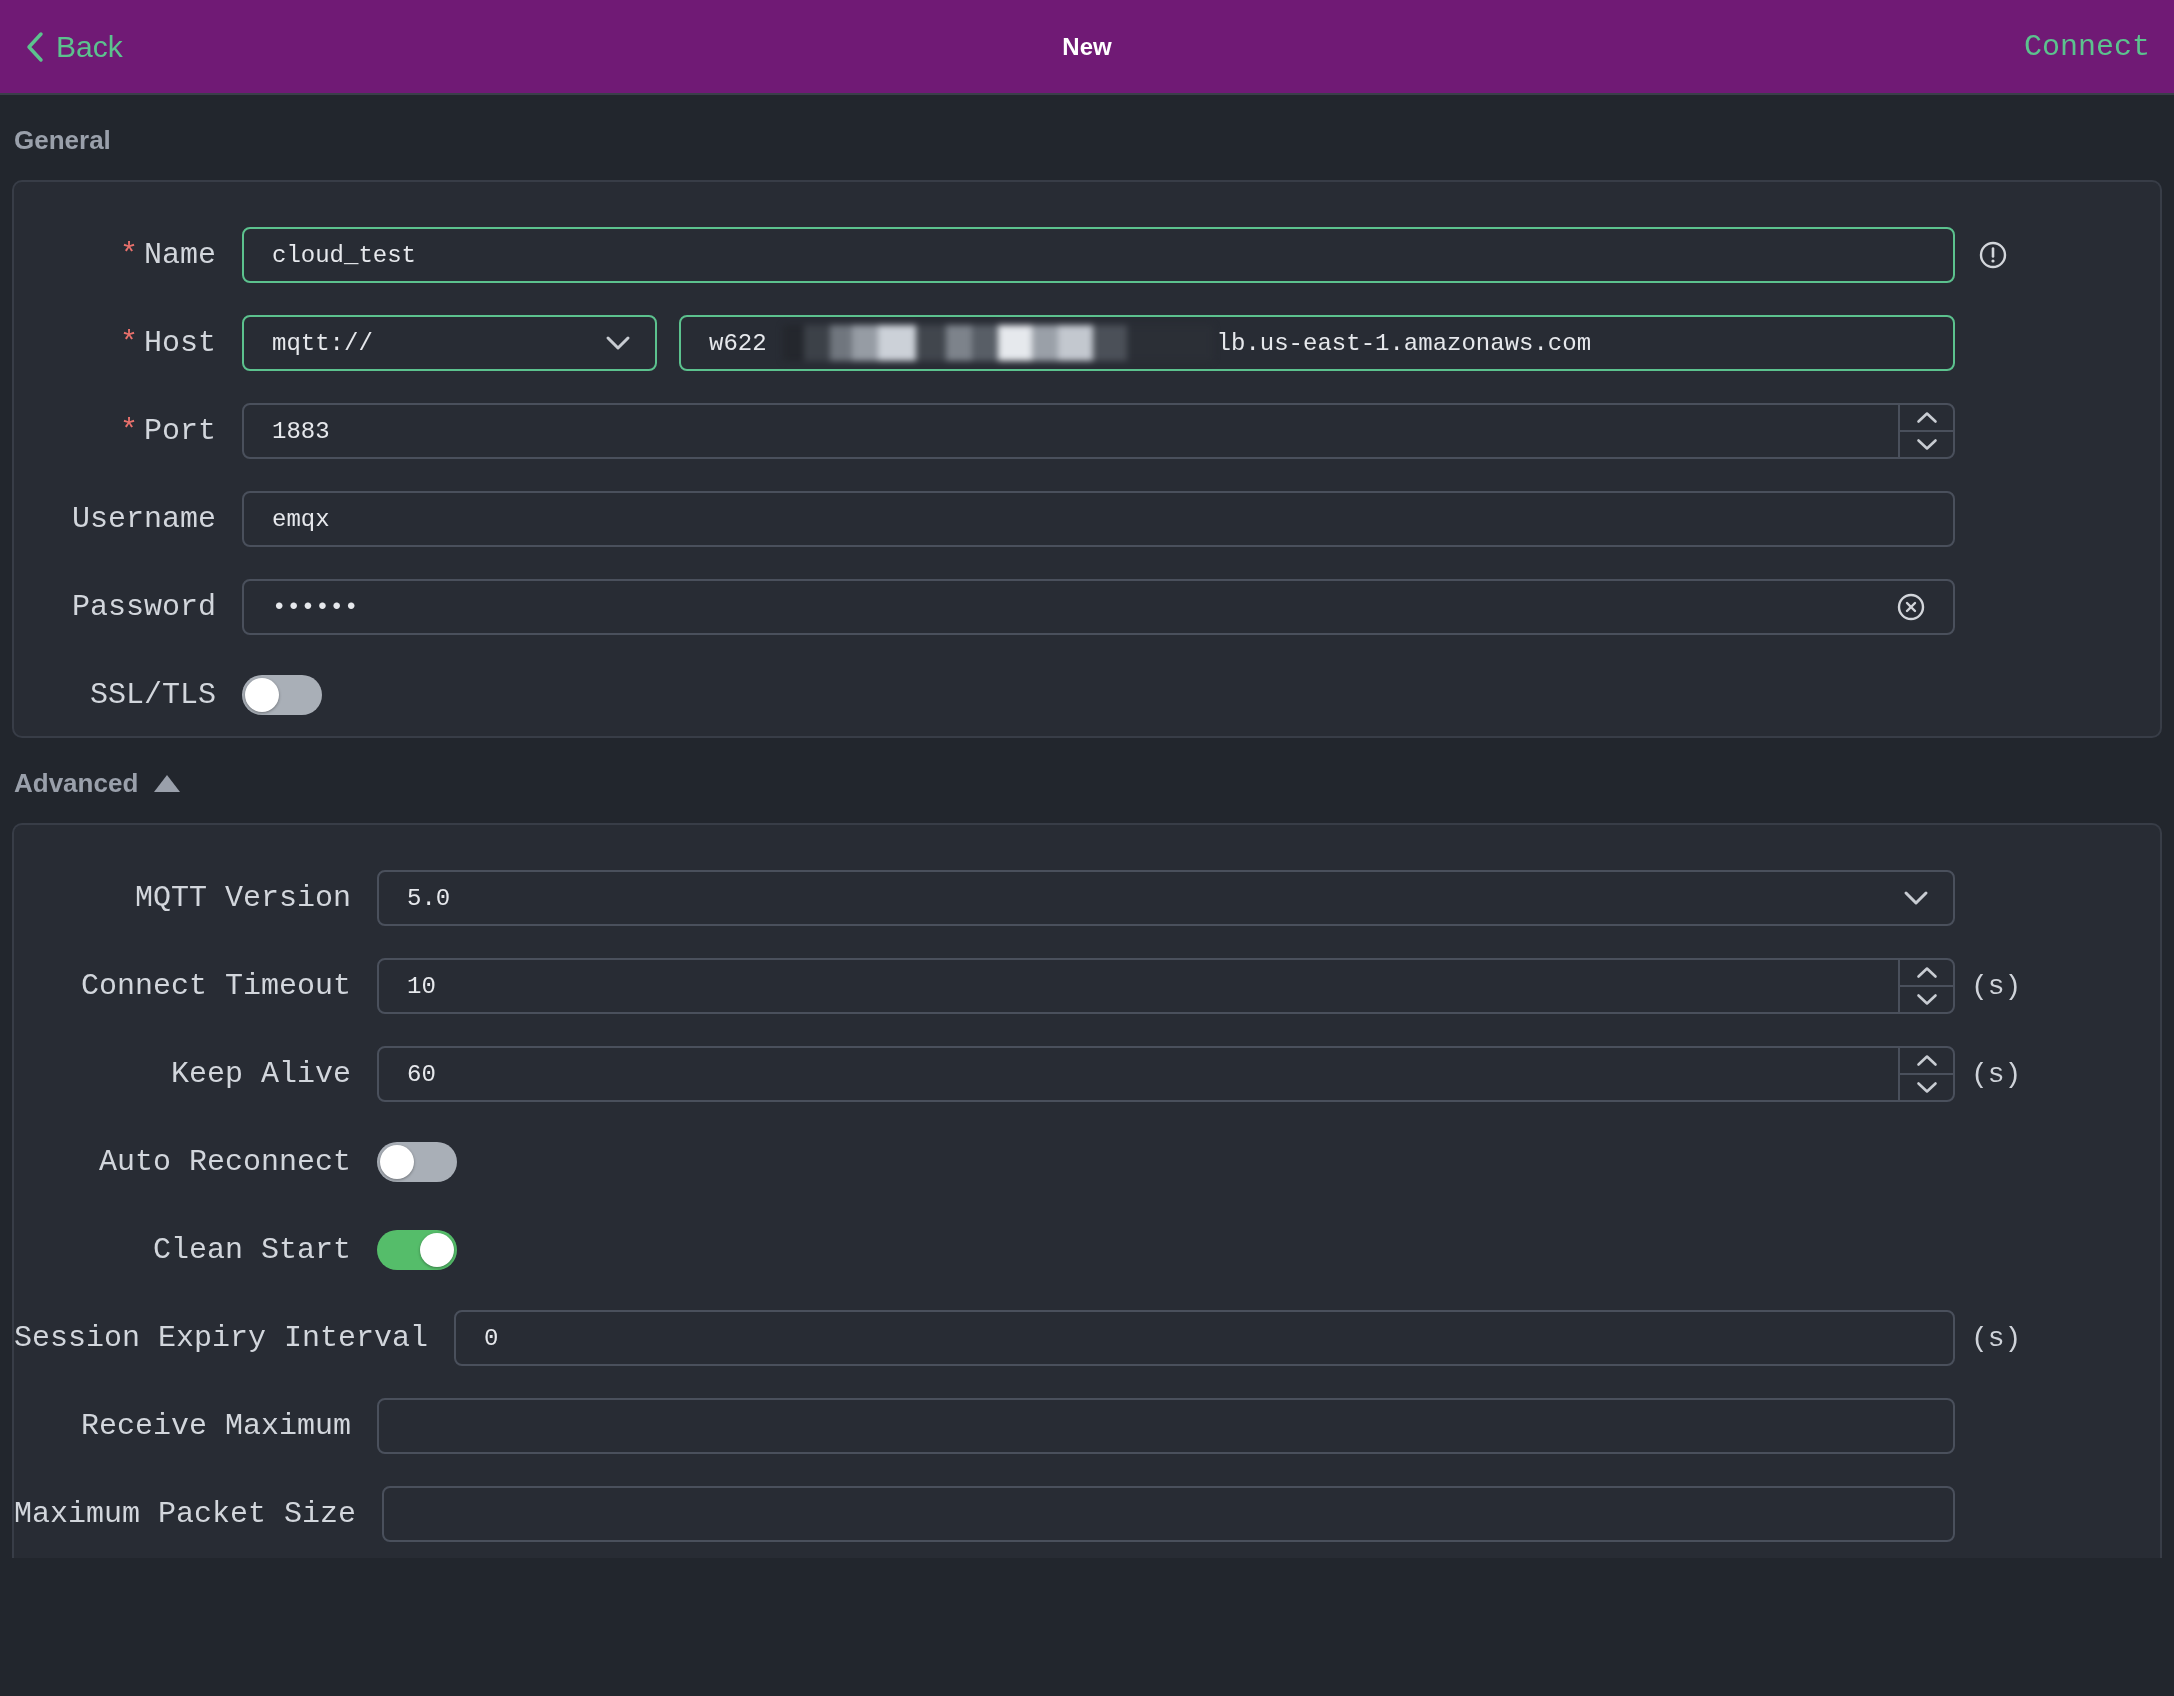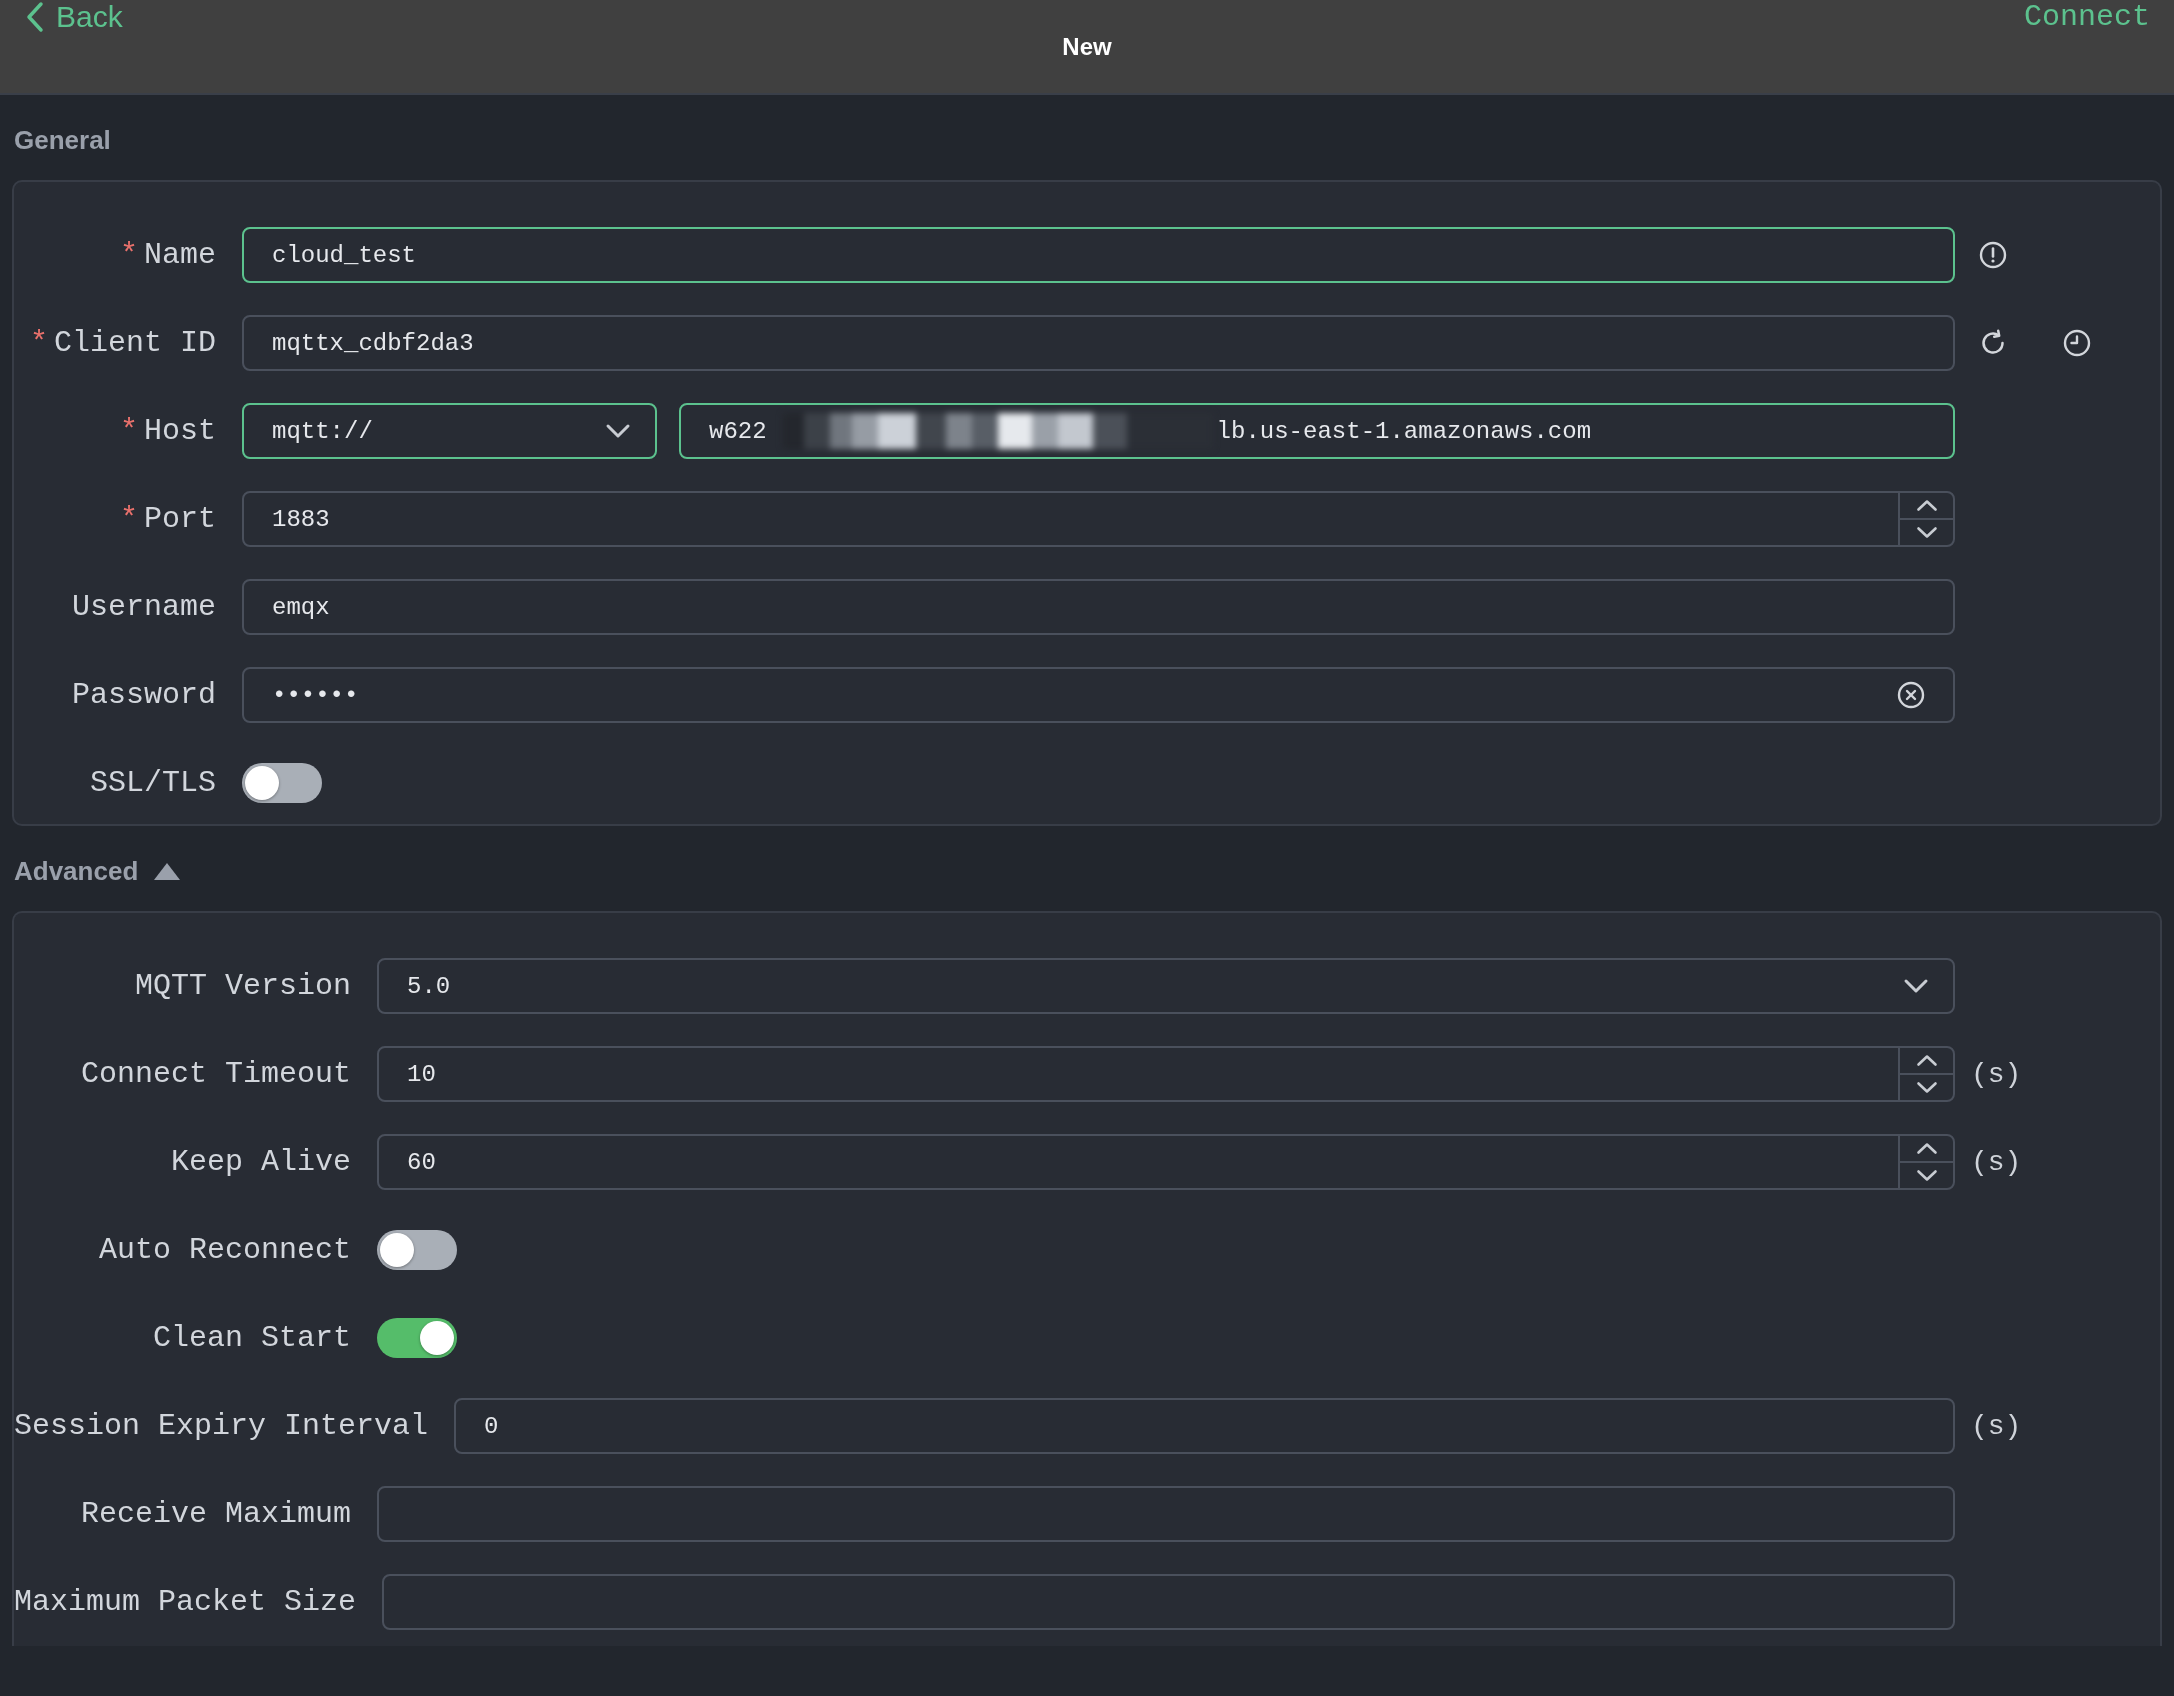--- a/index.html
+++ b/index.html
@@ -4,22 +4,22 @@
 <style>
   * { margin:0; padding:0; box-sizing:border-box; }
   html,body { width:2174px; height:1696px; overflow:hidden; }
   body {
     background:#22262d;
     font-family:"Liberation Sans", sans-serif;
     color:#d3d7dd;
   }
   
   .topbar {
-    height:95px; background:#404040; border-bottom:2px solid #3a3f49;
-    display:flex; align-items:flex-start; padding:0 24px; position:relative;
+    height:95px; background:#701a75; border-bottom:2px solid #3a3f49;
+    display:flex; align-items:center; padding:0 24px; position:relative;
   }
   .back-link { display:flex; align-items:center; gap:10px; color:#5cc28e; font-size:30px; cursor:pointer; }
   .back-link svg { display:block; }
   .page-title {
     position:absolute; left:50%; top:50%; transform:translate(-50%,-50%);
     font-size:24px; font-weight:700; color:#ffffff;
   }
   .connect-link { margin-left:auto; color:#5cc28e; font-size:30px; cursor:pointer;font-family:Liberation Mono, monospace; }
 
   
@@ -131,40 +131,20 @@
         <span class="sicon">
           <svg width="28" height="28" viewBox="0 0 28 28">
               <circle cx="14" cy="14" r="12" fill="none" stroke="#d3d6db" stroke-width="2.4"></circle>
               <line x1="14" y1="7.5" x2="14" y2="15.5" stroke="#d3d6db" stroke-width="2.6" stroke-linecap="round"></line>
               <circle cx="14" cy="20" r="1.6" fill="#d3d6db"></circle>
             </svg>
         </span>
       </div>
     </div>
 
-    <div class="row">
-      <div class="lbl"><span class="req">*</span><span>Client ID</span></div>
-      <div class="field">
-        <input class="input" readonly="" value="mqttx_cdbf2da3" style="">
-      </div>
-      <div class="suffix">
-        <span class="sicon">
-          <svg width="28" height="28" viewBox="0 0 28 28">
-              <path d="M 23.5 14 A 9.5 9.5 0 1 1 19.5 6.3" fill="none" stroke="#d3d6db" stroke-width="2.5" stroke-linecap="round"></path>
-              <polyline points="19.2,1.8 20.2,6.8 15.2,7.8" fill="none" stroke="#d3d6db" stroke-width="2.5" stroke-linecap="round" stroke-linejoin="round"></polyline>
-            </svg>
-        </span>
-        <span class="sicon">
-          <svg width="28" height="28" viewBox="0 0 28 28">
-              <circle cx="14" cy="14" r="12" fill="none" stroke="#d3d6db" stroke-width="2.4"></circle>
-              <polyline points="14,7.5 14,14 8.5,14" fill="none" stroke="#d3d6db" stroke-width="2.4" stroke-linecap="round" stroke-linejoin="round"></polyline>
-            </svg>
-        </span>
-      </div>
-    </div>
 
     <div class="row">
       <div class="lbl"><span class="req">*</span><span>Host</span></div>
       <div class="field">
         <div class="select proto-select green">
           <span>mqtt://</span>
           <span class="chev">
             <svg width="26" height="16" viewBox="0 0 26 16">
                 <polyline points="3,3 13,13 23,3" fill="none" stroke="#c8ccd2" stroke-width="3" stroke-linecap="round" stroke-linejoin="round"></polyline>
               </svg>

